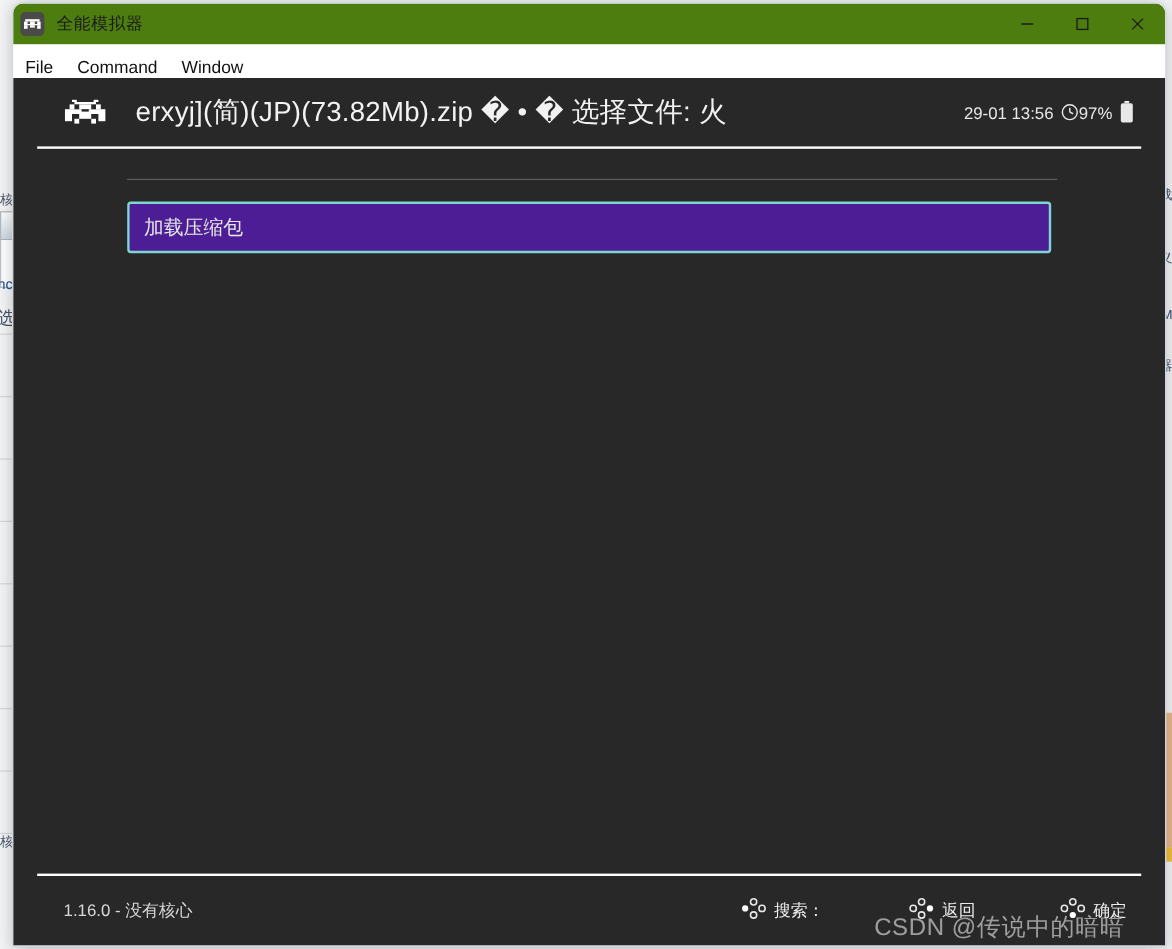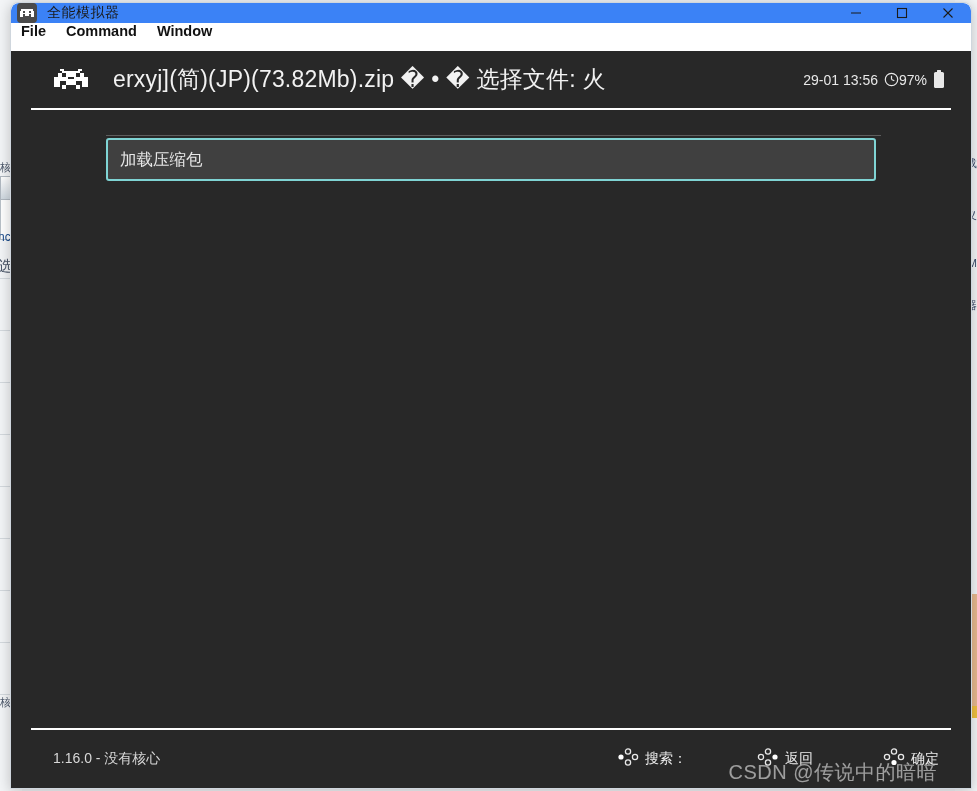--- a/index.html
+++ b/index.html
@@ -77,22 +77,22 @@
     border: 1px solid #cfd6dd;
     border-radius: 8px 8px 0 0;
     box-shadow: 0 2px 14px rgba(0,0,0,0.22);
     overflow: hidden;
     display: flex;
     flex-direction: column;
   }
 
   
   #title-bar {
-    height: 20px;
-    background: #3b82f6;
+    height: 34px;
+    background: #4d7c0f;
     display: flex;
     align-items: center;
     flex: 0 0 auto;
     border-radius: 8px 8px 0 0;
   }
   #app-icon {
     width: 20px;
     height: 20px;
     margin-left: 6px;
     margin-right: 10px;
@@ -119,24 +119,23 @@
     justify-content: center;
     flex: 0 0 auto;
   }
   .win-btn:last-child { border-radius: 0 8px 0 0; }
 
   
   #menu-bar {
     height: 28px;
     background: #ffffff;
     display: flex;
-    align-items: flex-start;
+    align-items: flex-end;
     padding-left: 10px;
     flex: 0 0 auto;
-    font-weight: bold;
   }
   .menu-item {
     font-size: 14.5px;
     color: #111111;
     margin-right: 20px;
     white-space: nowrap;
   }
 
   
   #emu-canvas {
@@ -219,25 +218,25 @@
     align-items: center;
     box-sizing: border-box;
   }
   .list-row .row-label {
     font-size: 16.5px;
     color: #e6e6e6;
     padding-left: 14px;
     white-space: nowrap;
   }
   .list-row.selected {
-    background: #404040;
+    background: #4c1d95;
     border: 2px solid #7fd4d4;
     border-radius: 3px;
     height: 43px;
-    margin-top: 2px;
+    margin-top: 18px;
   }
   .list-row.selected .row-label { padding-left: 12px; }
 
   
   #footer-rule {
     height: 2px;
     background: #ffffff;
     margin: 0 20px;
     flex: 0 0 auto;
   }

